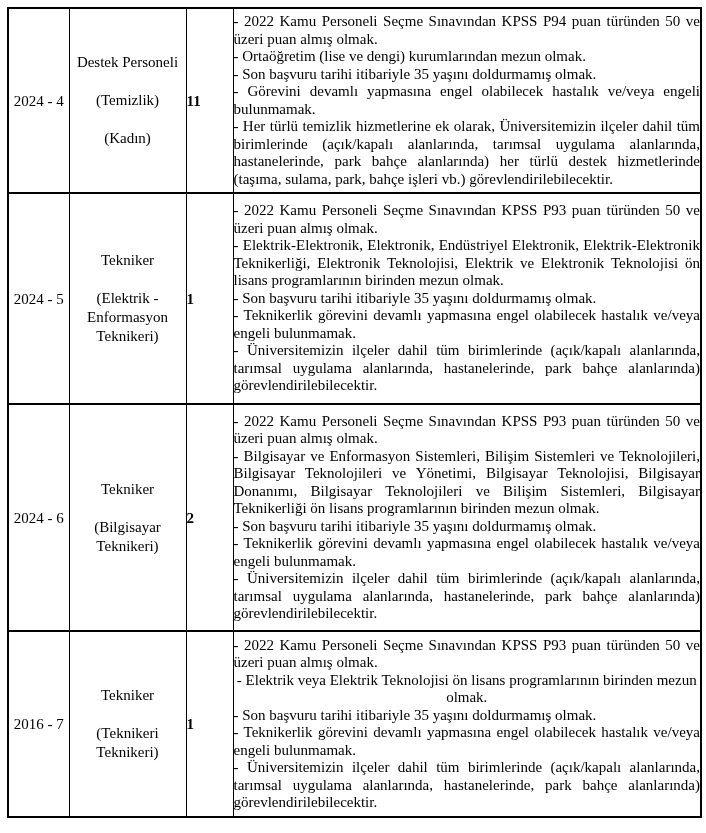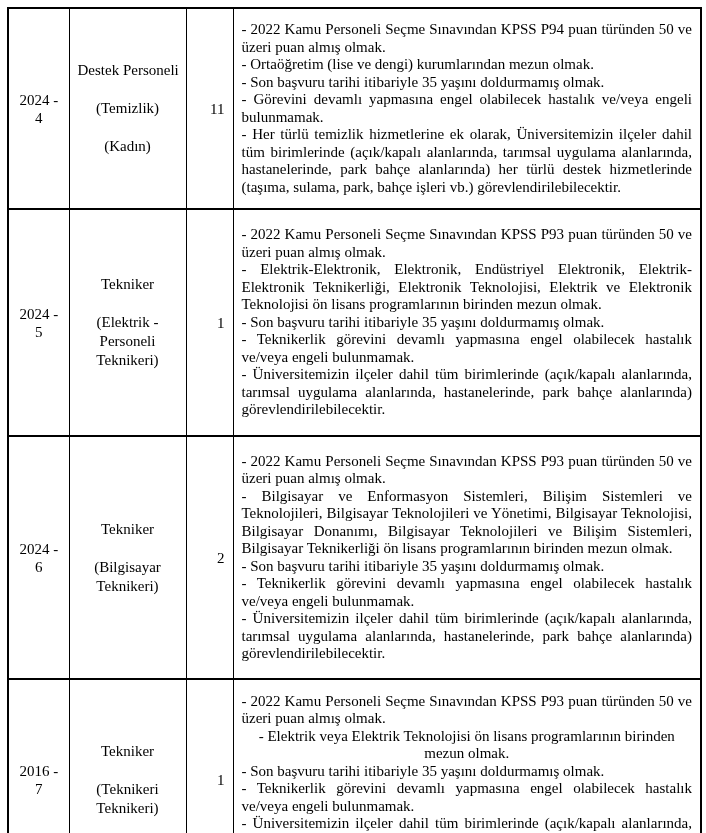--- a/index.html
+++ b/index.html
@@ -24,38 +24,39 @@
     width: 693px;
     border-collapse: collapse;
     table-layout: fixed;
     border: 2px solid #000000;
   }
   table.positions-table td {
     border-left: 1px solid #000000;
     border-right: 1px solid #000000;
     border-top: 2px solid #000000;
     border-bottom: 2px solid #000000;
-    padding: 8px;
+    padding: 0;
     vertical-align: middle;
     overflow: hidden;
   }
   td.cell-code {
     text-align: center;
     line-height: 18px;
     margin-top: 12px;
   }
   td.cell-title {
     text-align: center;
     line-height: 19px;
     padding: 2px 3px;
     margin-left: 48px;
   }
   td.cell-count {
-    text-align: right;
+    text-align: left;
     line-height: 18px;
+    font-weight: bold;
   }
   td.cell-req {
     vertical-align: top;
     padding: 5px 6px 4px 8px;
     line-height: 17.5px;
   }
   .req-item {
     margin: 0;
     text-align: justify;
   }
@@ -100,21 +101,21 @@
             <p class="req-item">- Görevini devamlı yapmasına engel olabilecek hastalık ve/veya engeli bulunmamak.</p>
             <p class="req-item">- Her türlü temizlik hizmetlerine ek olarak, Üniversitemizin ilçeler dahil tüm birimlerinde (açık/kapalı alanlarında, tarımsal uygulama alanlarında, hastanelerinde, park bahçe alanlarında) her türlü destek hizmetlerinde (taşıma, sulama, park, bahçe işleri vb.) görevlendirilebilecektir.</p>
           </td>
         </tr>
         <tr>
           <td class="cell-code">2024 - 5</td>
           <td class="cell-title">
             <div class="title-line">Tekniker</div>
             <div class="title-line">&nbsp;</div>
             <div class="title-line">(Elektrik -</div>
-            <div class="title-line">Personeli</div>
+            <div class="title-line">Enformasyon</div>
             <div class="title-line">Teknikeri)</div>
           </td>
           <td class="cell-count">1</td>
           <td class="cell-req">
             <p class="req-item">- 2022 Kamu Personeli Seçme Sınavından KPSS P93 puan türünden 50 ve üzeri puan almış olmak.</p>
             <p class="req-item">- Elektrik-Elektronik, Elektronik, Endüstriyel Elektronik, Elektrik-Elektronik Teknikerliği, Elektronik Teknolojisi, Elektrik ve Elektronik Teknolojisi ön lisans programlarının birinden mezun olmak.</p>
             <p class="req-item">- Son başvuru tarihi itibariyle 35 yaşını doldurmamış olmak.</p>
             <p class="req-item">- Teknikerlik görevini devamlı yapmasına engel olabilecek hastalık ve/veya engeli bulunmamak.</p>
             <p class="req-item">- Üniversitemizin ilçeler dahil tüm birimlerinde (açık/kapalı alanlarında, tarımsal uygulama alanlarında, hastanelerinde, park bahçe alanlarında) görevlendirilebilecektir.</p>
           </td>

